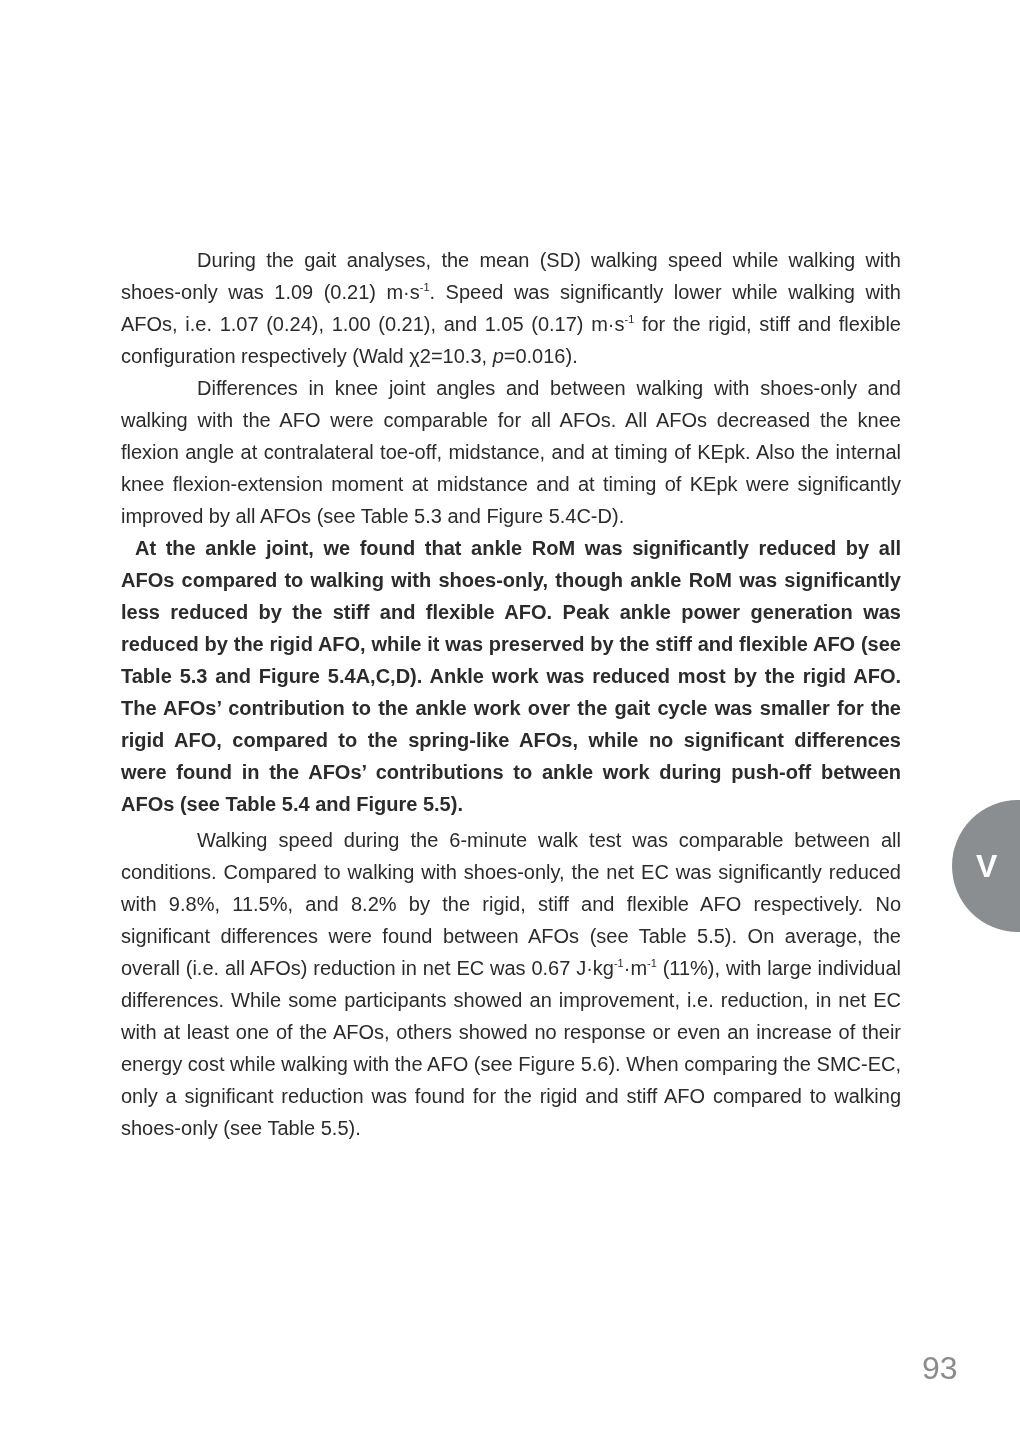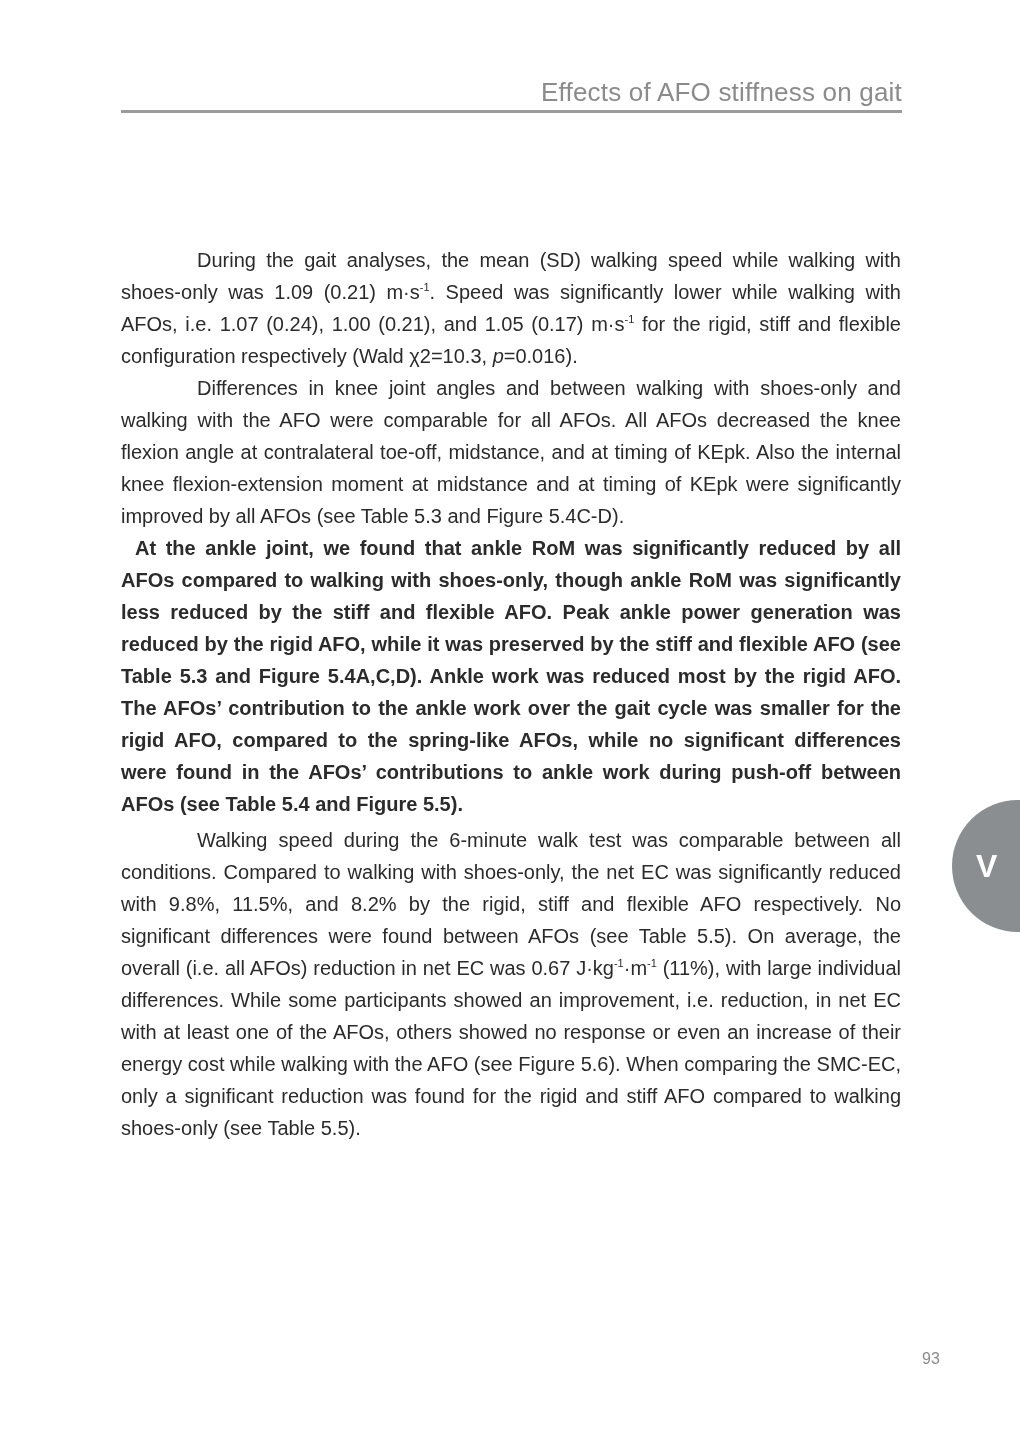--- a/index.html
+++ b/index.html
@@ -72,32 +72,29 @@
     left: 24px; top: 50%;
     transform: translateY(-50%);
     color: #ffffff;
     font-weight: bold;
     font-size: 32px;
     line-height: 1;
   }
   .page-number {
     position: absolute;
     left: 922px; top: 1350px;
-    font-size: 16px;
+    font-size: 32px;
     color: #8b8b8b;
   }
 </style>
 </head>
 <body>
 
 <div class="page">
 
-  <header class="page-header">
-    <div class="running-head">Effects of AFO stiffness on gait</div>
-  </header>
 
   <main class="content">
 
 
     <p class="para indent first-after-heading"><span>During the gait analyses, the mean (SD) walking speed while walking with shoes-only was 1.09 (0.21) m·s</span><sup>-1</sup><span>. Speed was significantly lower while walking with AFOs, i.e. 1.07 (0.24), 1.00 (0.21), and 1.05 (0.17) m·s</span><sup>-1</sup><span> for the rigid, stiff and flexible configuration respectively (Wald χ2=10.3, </span><i>p</i><span>=0.016).</span></p>
 
     <p class="para indent"><span>Differences in knee joint angles and between walking with shoes-only and walking with the AFO were comparable for all AFOs. All AFOs decreased the knee flexion angle at contralateral toe-off, midstance, and at timing of KEpk. Also the internal knee flexion-extension moment at midstance and at timing of KEpk were significantly improved by all AFOs (see Table 5.3 and Figure 5.4C-D).</span></p>
 
     <p class="para indent-sm"><span>At the ankle joint, we found that ankle RoM was significantly reduced by all AFOs compared to walking with shoes-only, though ankle RoM was significantly less reduced by the stiff and flexible AFO. Peak ankle power generation was reduced by the rigid AFO, while it was preserved by the stiff and flexible AFO (see Table 5.3 and Figure 5.4A,C,D). Ankle work was reduced most by the rigid AFO. The AFOs’ contribution to the ankle work over the gait cycle was smaller for the rigid AFO, compared to the spring-like AFOs, while no significant differences were found in the AFOs’ contributions to ankle work during push-off between AFOs (see Table 5.4 and Figure 5.5).</span></p>
 

